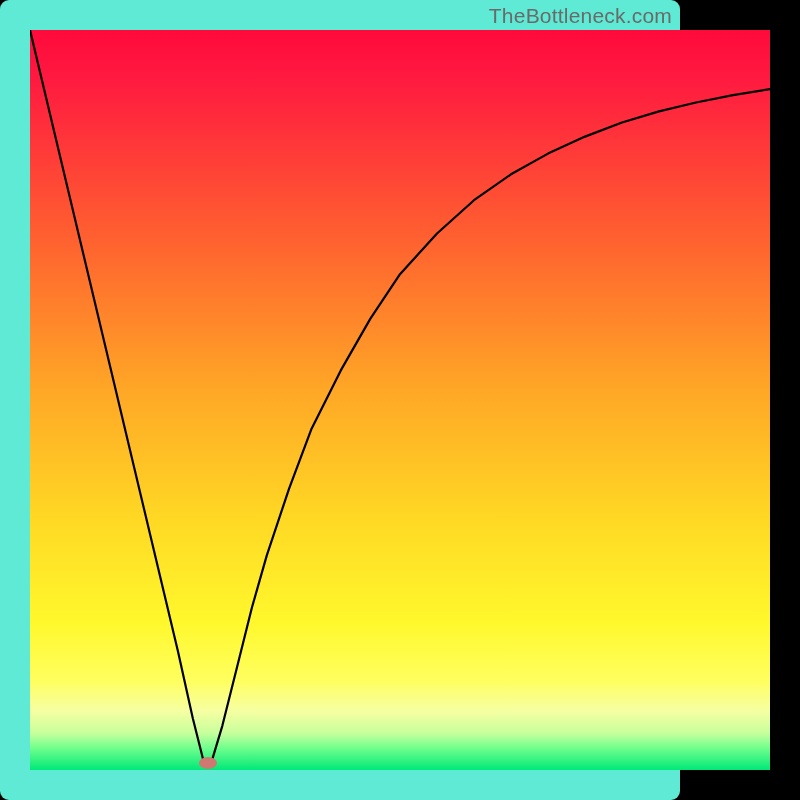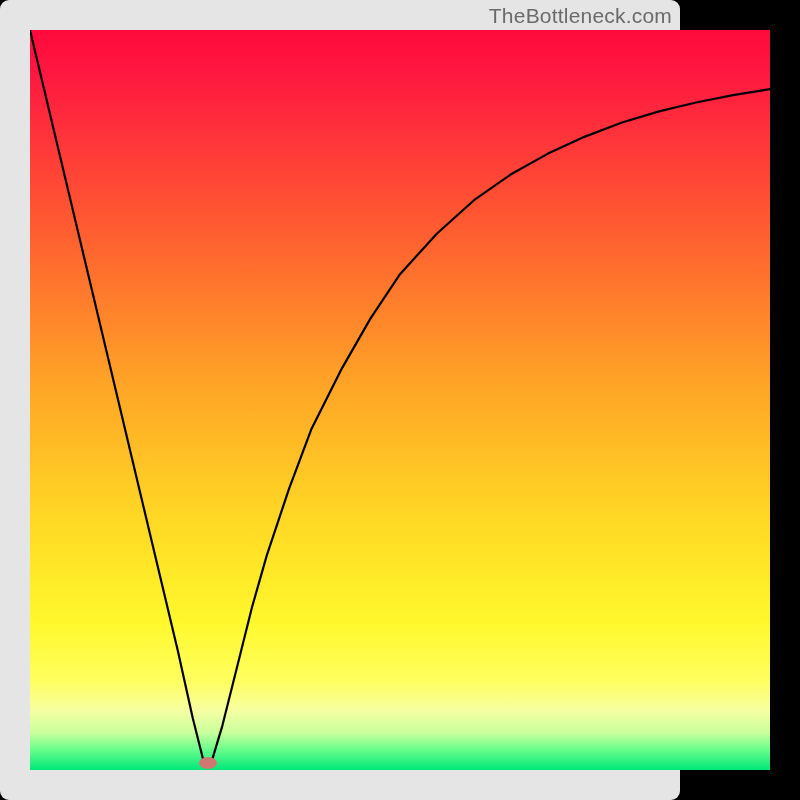--- a/index.html
+++ b/index.html
@@ -8,21 +8,21 @@
     width: 800px;
     height: 800px;
     overflow: hidden;
     background: #000;
     font-family: Arial, Helvetica, sans-serif;
   }
   .frame {
     position: relative;
     width: 680px;
     height: 800px;
-    background: #e5e5e5;
+    background: #5eead4;
     border-radius: 9px;
   }
   .plot {
     position: absolute;
     left: 30px;
     top: 30px;
     width: 740px;
     height: 740px;
   }
   .gradient-bg {

